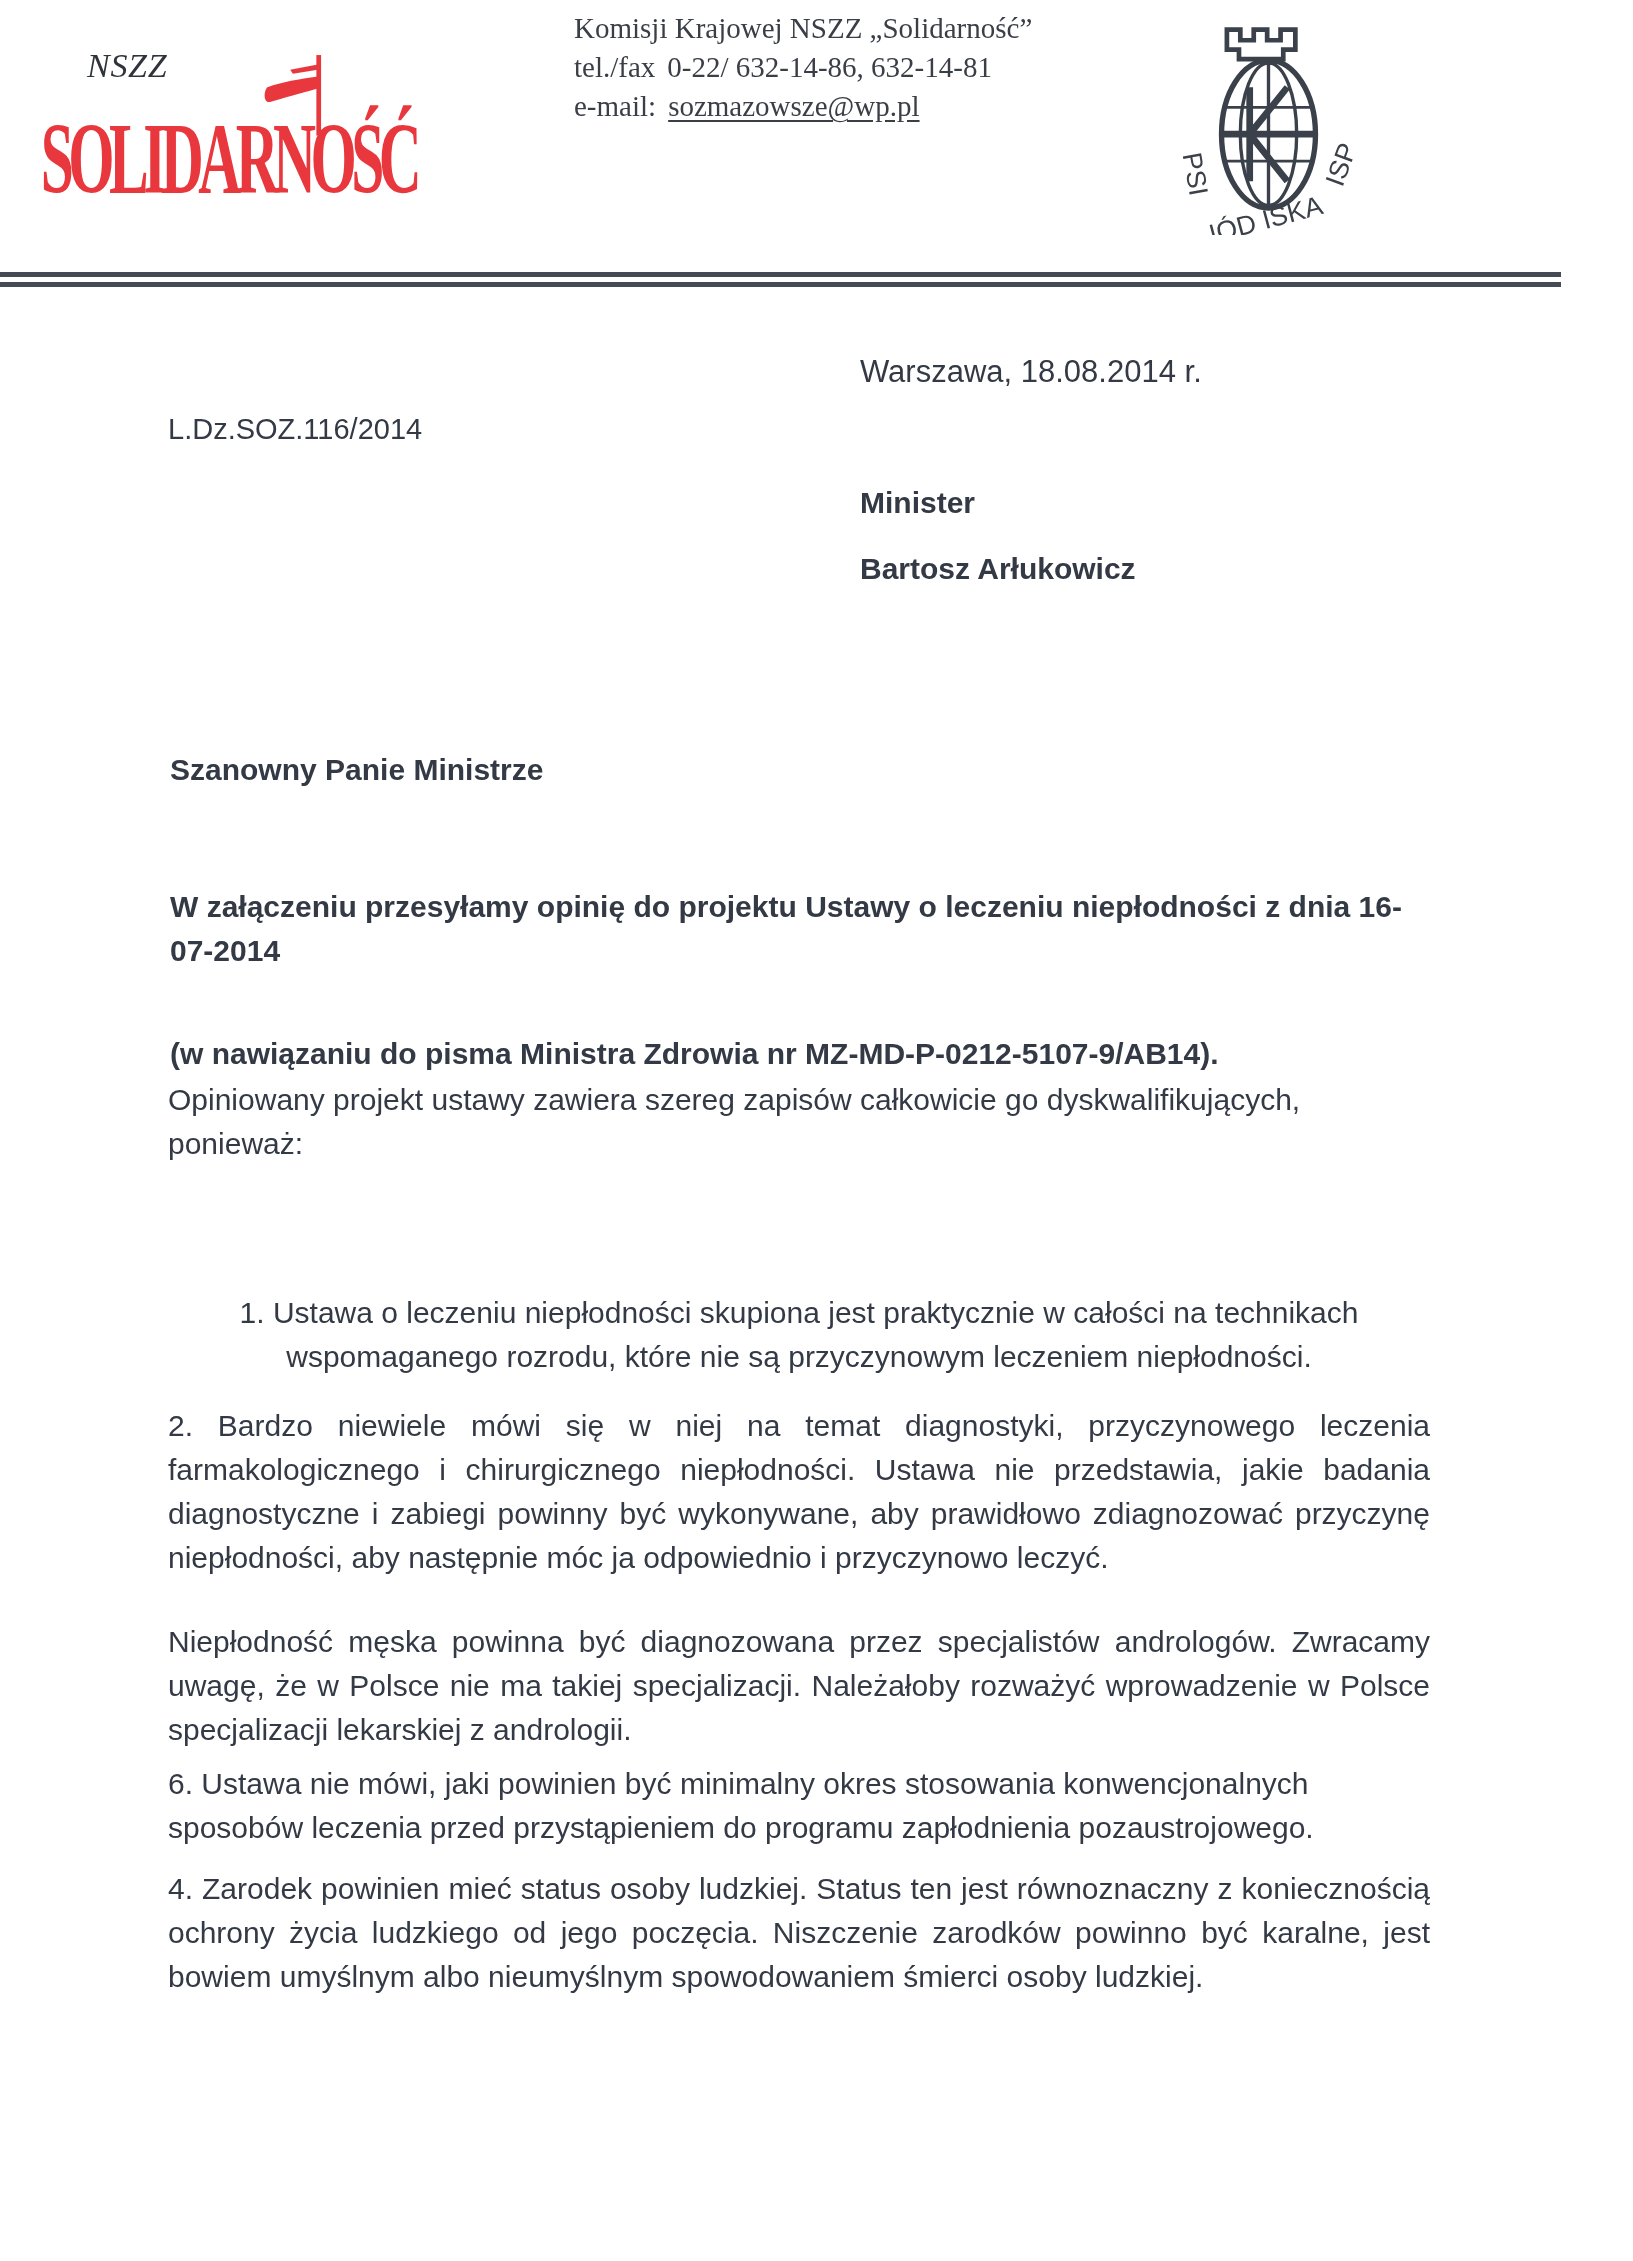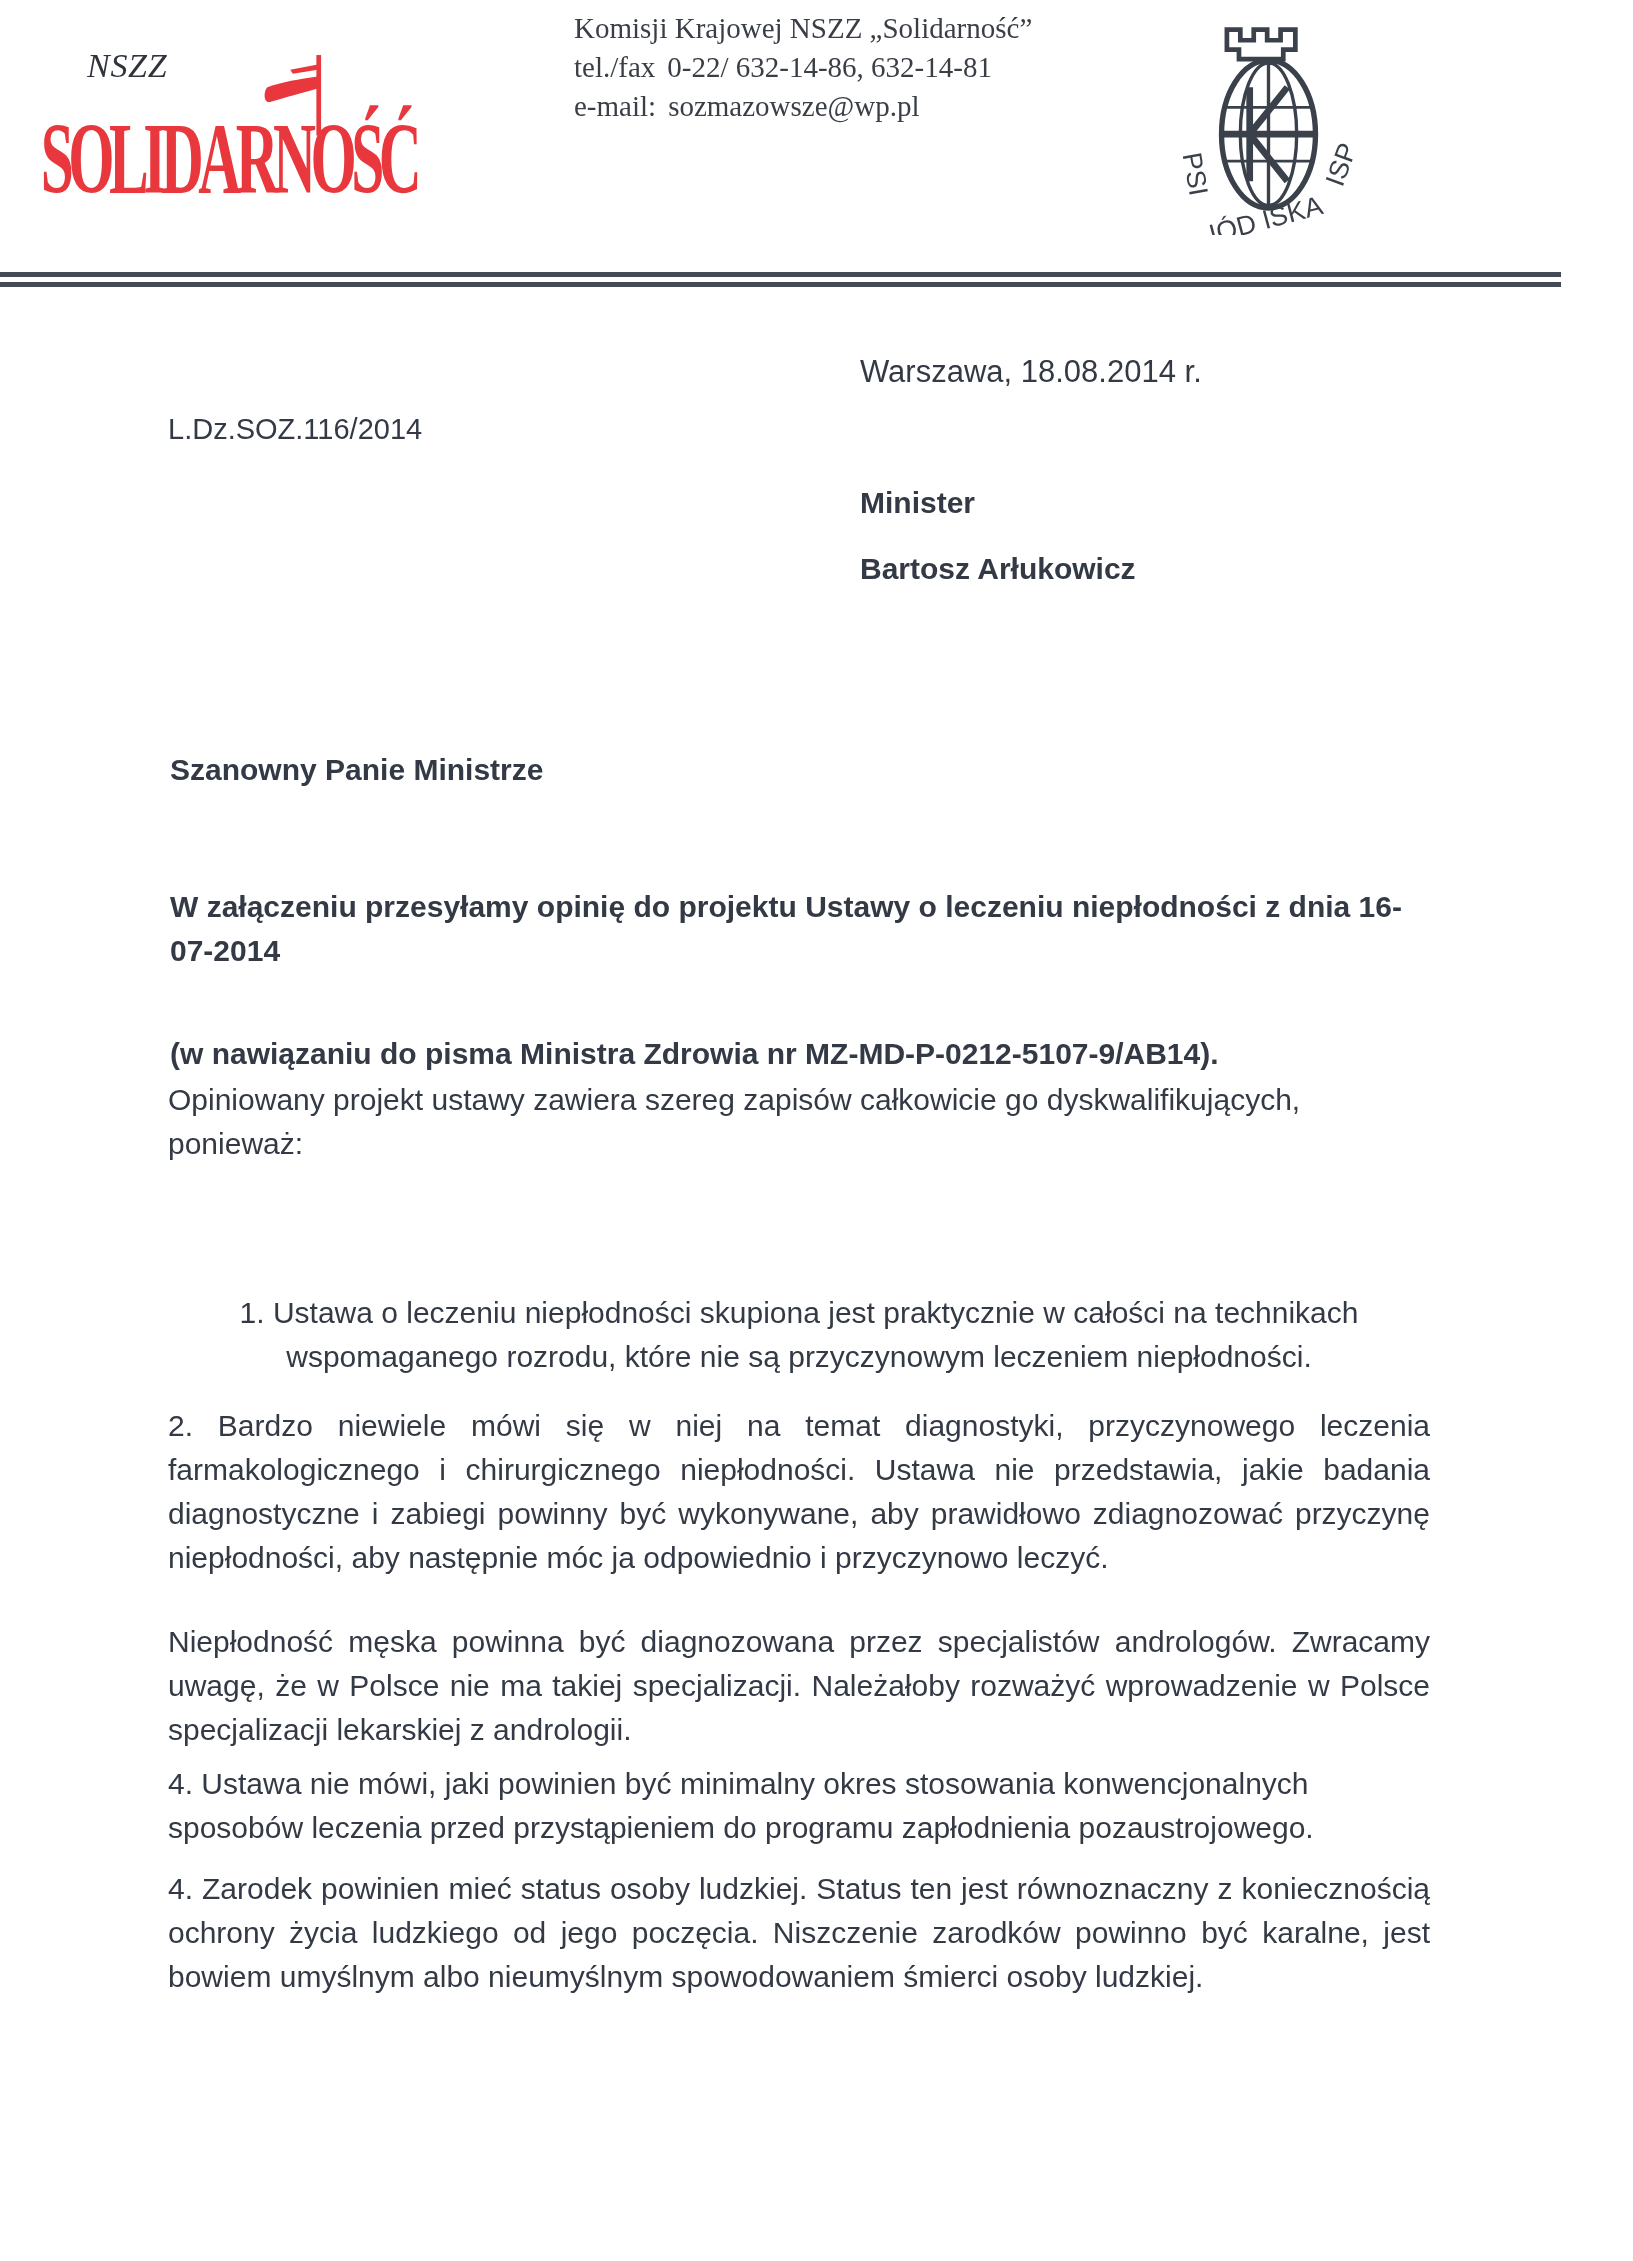--- a/index.html
+++ b/index.html
@@ -43,20 +43,21 @@
     }
     .org-line {
       font-size: 29px;
       line-height: 39px;
       display: block;
       white-space: nowrap;
     }
     .org-line .gap { display: inline-block; width: 12px; }
     .email-link {
       color: #3a3f47;
+      text-decoration: underline;
       text-underline-offset: 4px;
     }
 
     .emblem { left: 1141px; top: 20px; width: 255px; height: 215px; }
 
     .rule {
       left: 0; width: 1561px; height: 5.4px;
       background: #454b55;
     }
     .rule1 { top: 272px; }
@@ -169,15 +170,15 @@
 
 <div class="abs salutation">Szanowny Panie Ministrze</div>
 
 <div class="abs subject">W załączeniu przesyłamy opinię do projektu Ustawy o leczeniu niepłodności z dnia 16-07-2014</div>
 <div class="abs subject-ref">(w nawiązaniu do pisma Ministra Zdrowia nr MZ-MD-P-0212-5107-9/AB14).</div>
 
 <div class="abs para p-intro">Opiniowany projekt ustawy zawiera szereg zapisów całkowicie go dyskwalifikujących, ponieważ:</div>
 <div class="abs para p-1">1. Ustawa o leczeniu niepłodności skupiona jest praktycznie w całości na technikach wspomaganego rozrodu, które nie są przyczynowym leczeniem niepłodności.</div>
 <div class="abs para p-2">2. Bardzo niewiele mówi się w niej na temat diagnostyki, przyczynowego leczenia farmakologicznego i chirurgicznego niepłodności.  Ustawa nie przedstawia, jakie badania diagnostyczne i zabiegi powinny być wykonywane, aby prawidłowo zdiagnozować przyczynę niepłodności, aby następnie móc ja odpowiednio i przyczynowo leczyć.</div>
 <div class="abs para p-2b">Niepłodność męska powinna być diagnozowana przez specjalistów andrologów. Zwracamy uwagę, że w Polsce nie ma takiej specjalizacji. Należałoby rozważyć wprowadzenie w Polsce specjalizacji lekarskiej z andrologii.</div>
-<div class="abs para p-3">4. Ustawa nie mówi, jaki powinien być minimalny okres stosowania konwencjonalnych sposobów leczenia przed przystąpieniem do programu zapłodnienia pozaustrojowego.</div>
+<div class="abs para p-3">6. Ustawa nie mówi, jaki powinien być minimalny okres stosowania konwencjonalnych sposobów leczenia przed przystąpieniem do programu zapłodnienia pozaustrojowego.</div>
 <div class="abs para p-4">4. Zarodek powinien mieć status osoby ludzkiej. Status ten jest równoznaczny z koniecznością ochrony życia ludzkiego od jego poczęcia. Niszczenie zarodków powinno być karalne, jest bowiem umyślnym albo nieumyślnym spowodowaniem śmierci osoby ludzkiej.</div>
 
 
 </body></html>

